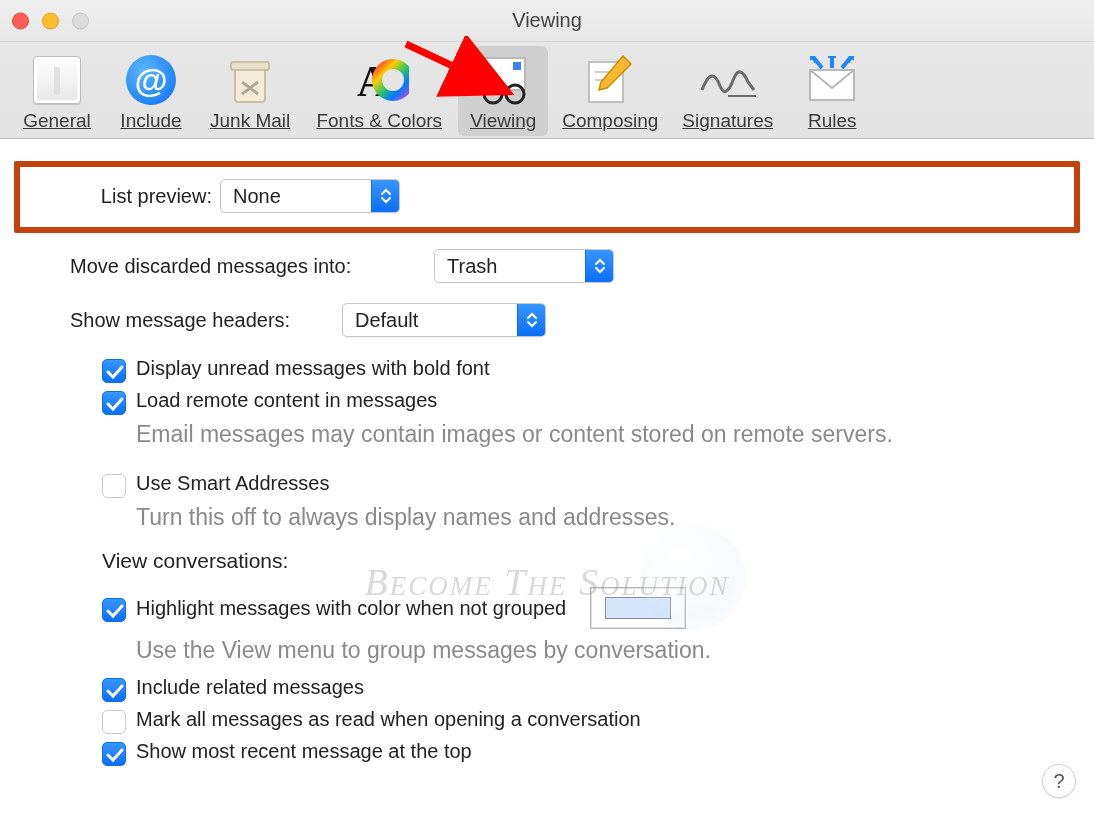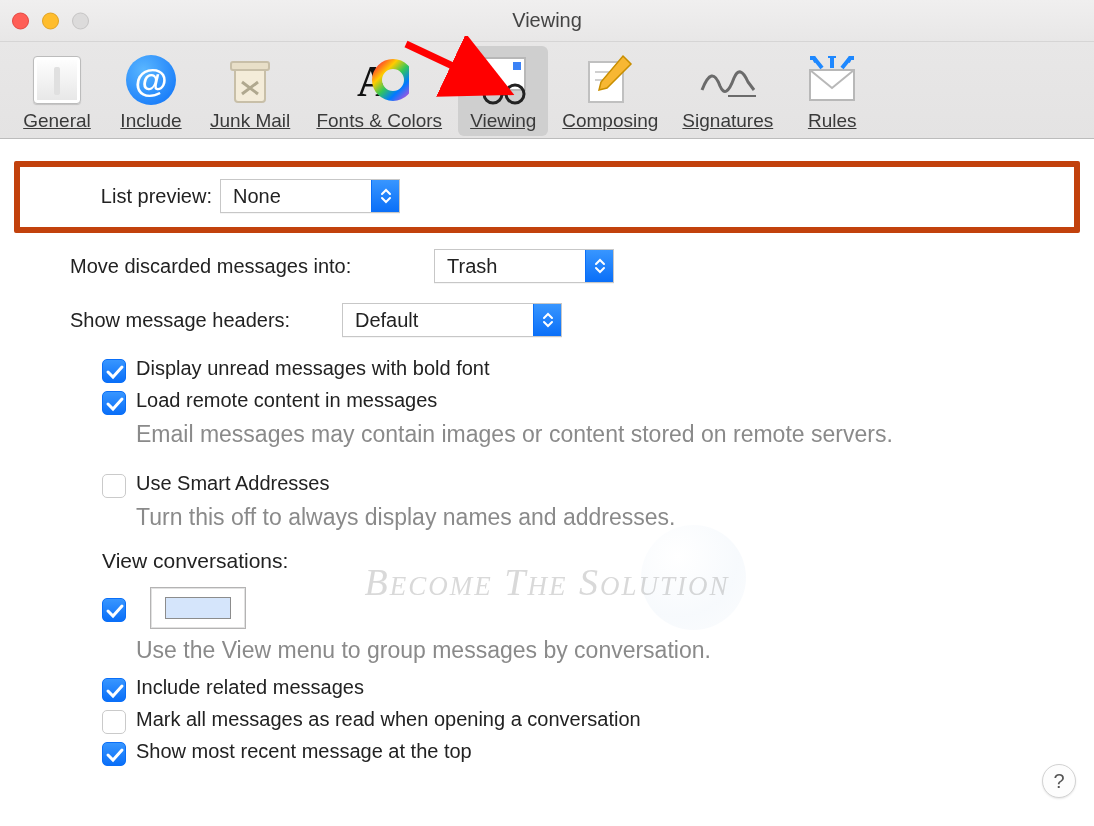--- a/index.html
+++ b/index.html
@@ -81,21 +81,21 @@
     margin-bottom: 20px;
   }
   .label-right {
     text-align: right;
     padding-right: 8px;
   }
   .select {
     display: inline-flex;
     align-items: center;
     border: 1px solid #c7c7c7;
-    border-radius: 0;
+    border-radius: 5px;
     height: 34px;
     background: #fff;
     box-shadow: 0 1px 0 rgba(0,0,0,0.04);
     overflow: hidden;
   }
   .select .select-text {
     padding: 0 12px;
     font-size: 20px;
     color: #222;
   }
@@ -341,21 +341,21 @@
       <div class="stepper">
         <svg width="12" height="18" viewBox="0 0 12 18">
             <path d="M2 7 L6 3 L10 7 M2 11 L6 15 L10 11" stroke="#fff" stroke-width="2" fill="none" stroke-linecap="round"></path>
           </svg>
       </div>
     </div>
   </div>
 
   <div class="row">
     <div class="label-right" style="width:328px; padding-left:56px; text-align:left;">Show message headers:</div>
-    <div class="select" style="width:220px;">
+    <div class="select" style="width:204px;">
       <div class="select-text" style="flex:1;">Default</div>
       <div class="stepper">
         <svg width="12" height="18" viewBox="0 0 12 18">
             <path d="M2 7 L6 3 L10 7 M2 11 L6 15 L10 11" stroke="#fff" stroke-width="2" fill="none" stroke-linecap="round"></path>
           </svg>
       </div>
     </div>
   </div>
 
   <div style="padding-left:88px;">
@@ -387,20 +387,21 @@
 
   <div class="section-label" style="margin-left:88px;">View conversations:</div>
 
   <div style="padding-left:88px;">
     <div class="check-row" style="align-items:center;">
       <div class="checkbox checked">
         <svg width="24" height="24" viewBox="0 0 24 24">
             <path d="M5 12 L10 17 L19 7" stroke="#fff" stroke-width="3" fill="none" stroke-linecap="round"></path>
           </svg>
       </div>
+      <div>Highlight messages with color when not grouped</div>
       <div class="color-well">
         <div class="color-well-inner"></div>
       </div>
     </div>
     <div class="hint">Use the View menu to group messages by conversation.</div>
 
     <div class="check-row">
       <div class="checkbox checked">
         <svg width="24" height="24" viewBox="0 0 24 24">
             <path d="M5 12 L10 17 L19 7" stroke="#fff" stroke-width="3" fill="none" stroke-linecap="round"></path>

